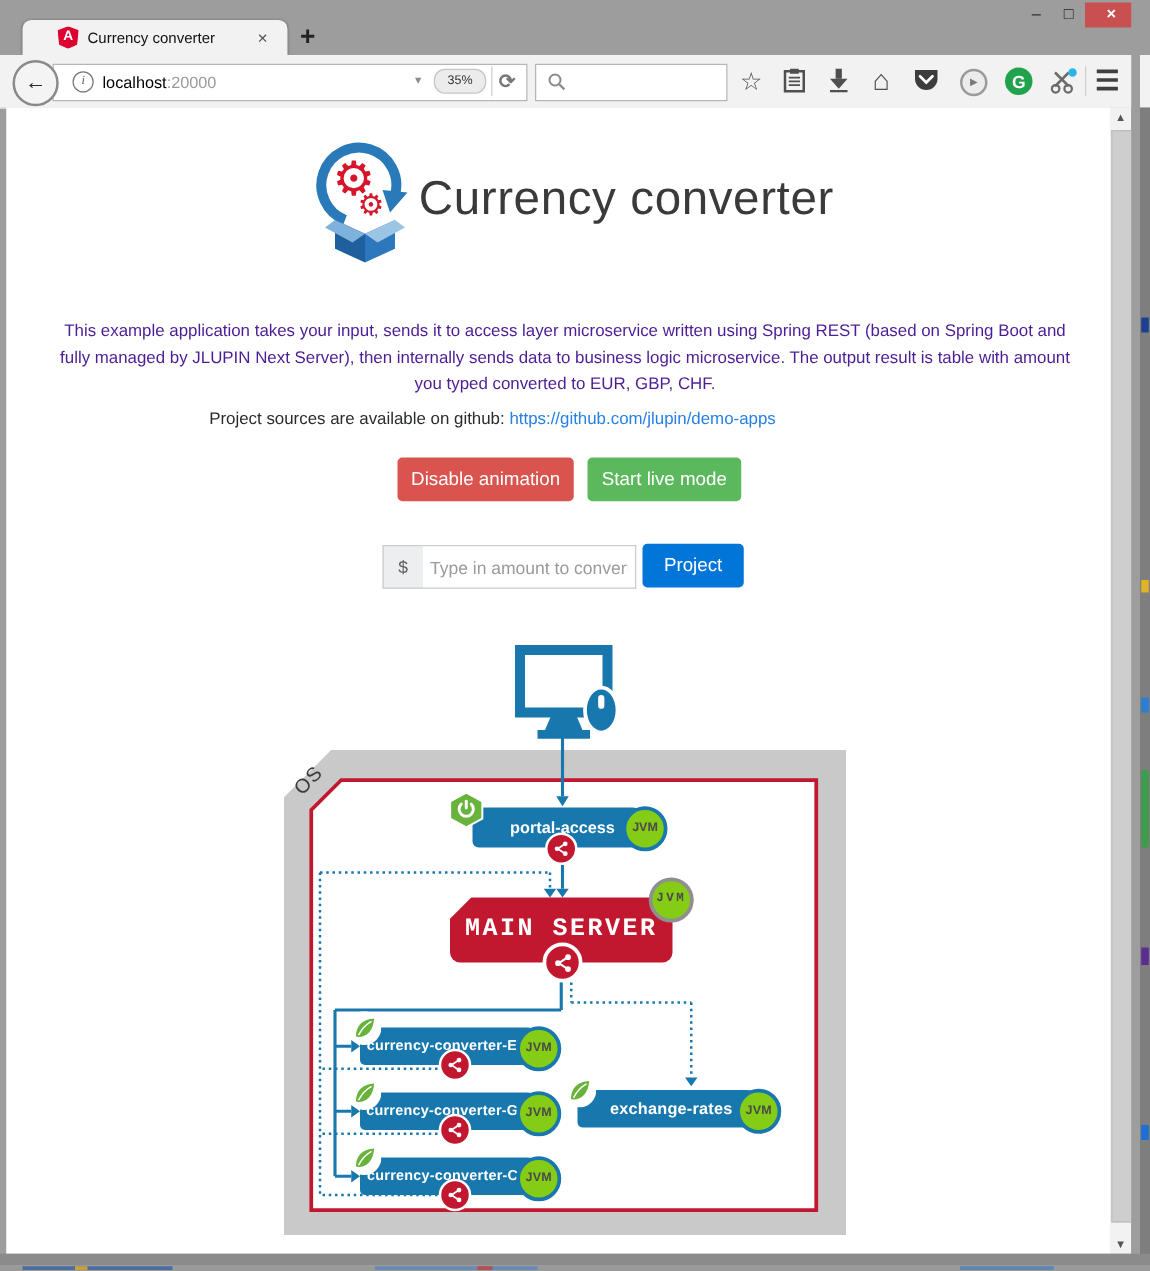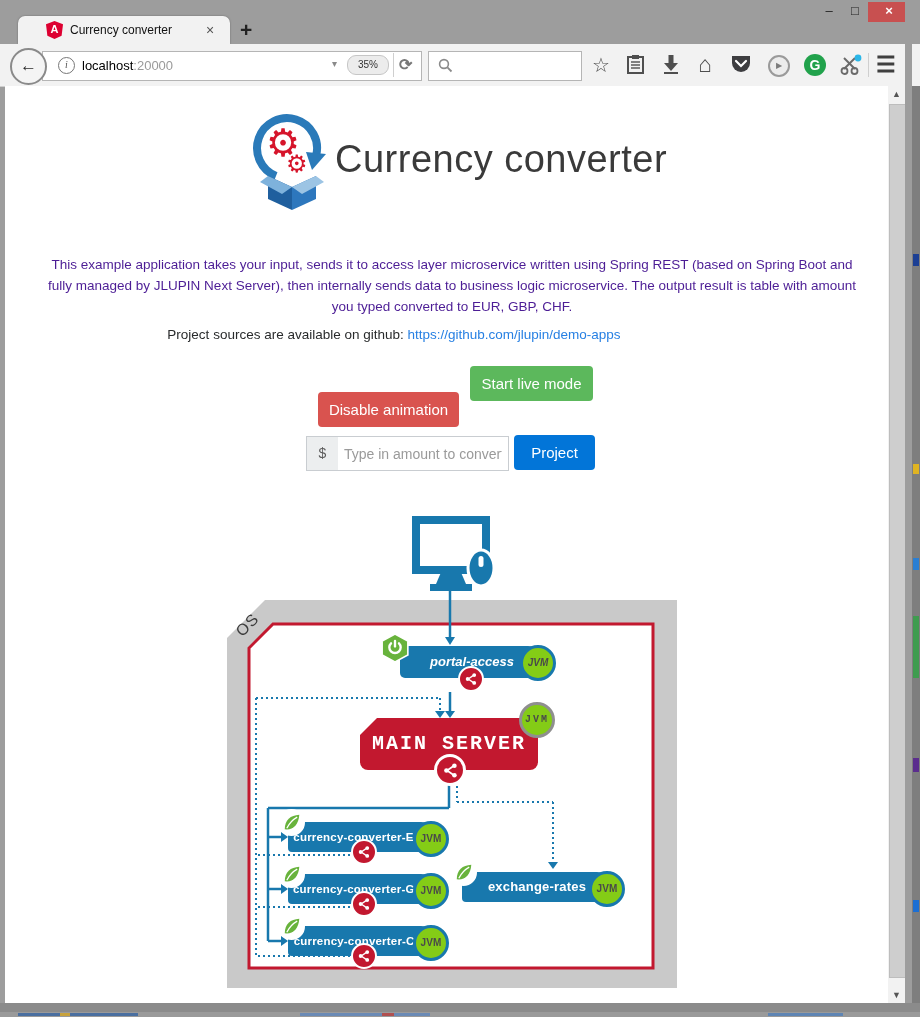--- a/index.html
+++ b/index.html
@@ -45,35 +45,35 @@
   .winborder-b{left:0;top:1003px;width:920px;height:9px;background:#8b8b8b;}
   .taskbar-strip{left:0;top:1012px;width:920px;height:5px;background:#9a9a9a;}
   .speck{position:absolute;}
   
   .page-title{left:335px;top:138px;font-size:38px;font-weight:300;color:#3a3a3a;letter-spacing:.5px;}
   .desc{left:42px;top:254px;width:820px;font-size:13.5px;color:#4c1d95;text-align:center;line-height:21px;}
   .sources{left:0;top:327px;width:788px;text-align:center;font-size:13.5px;color:#292b2c;}
   .sources a{color:#2780e3;text-decoration:none;}
   .btn{border:none;border-radius:4px;color:#fff;font-size:15px;font-family:"Liberation Sans",sans-serif;
        height:35px;text-align:center;line-height:35px;}
-  .btn-danger{left:318px;top:366px;width:141px;background:#d9534f;margin-top:26px;}
+  .btn-danger{left:318px;top:366px;width:141px;background:#d9534f;}
   .btn-success{left:470px;top:366px;width:123px;background:#5cb85c;}
   .addon{left:306px;top:436px;width:31px;height:33px;background:#eceeef;border:1px solid #c9cdd1;
          text-align:center;line-height:33px;color:#5c5c5c;font-size:14px;}
   .amount{left:338px;top:436px;width:158px;height:33px;border:1px solid #c9cdd1;border-left:none;
           font-size:14px;color:#464a4c;padding:0 6px;font-family:"Liberation Sans",sans-serif;}
   .amount::placeholder{color:#9a9a9a;}
   .btn-primary{left:514px;top:435px;width:81px;background:#0275d8;}
   
   .osbox{left:227px;top:600px;width:450px;height:388px;background:#c9c9c9;
          clip-path:polygon(38px 0,100% 0,100% 100%,0 100%,0 38px);}
   .oslabel{left:235px;top:616px;transform:rotate(-45deg);font-size:16px;color:#3c3c3c;letter-spacing:1px;}
   .node{background:#1878ad;color:#fff;font-weight:bold;text-align:center;z-index:5;}
   .node-sm{height:30px;line-height:30px;font-size:11.5px;border-radius:4px 15px 15px 4px;letter-spacing:.2px;}
-  .portal{left:400px;top:646px;width:144px;height:32px;line-height:32px;font-size:13px;border-radius:5px 16px 16px 5px;font-style:italic;}
+  .portal{left:378px;top:646px;width:144px;height:32px;line-height:32px;font-size:13px;border-radius:5px 16px 16px 5px;}
   .mainsrv{left:360px;top:718px;width:178px;height:52px;background:#c2182f;border-radius:8px;color:#fff;
            text-align:center;line-height:52px;font-family:"Liberation Mono",monospace;font-weight:bold;
            font-size:20px;letter-spacing:2px;z-index:5;}
   .main-cut{left:-1px;top:-1px;width:0;height:0;border-top:19px solid #fff;border-right:19px solid transparent;z-index:6;}
   .jvm{width:30px;height:30px;border-radius:50%;background:#84cc16;border:3px solid #1878ad;z-index:7;
        text-align:center;line-height:30px;font-size:10px;font-weight:bold;color:#4a4a4a;}
   .jvm-gray{border-color:#8f8f8f;}
   .badge{z-index:8;}
   .share{border-radius:50%;background:#c2182f;border:2px solid #fff;z-index:8;display:flex;
          align-items:center;justify-content:center;}

